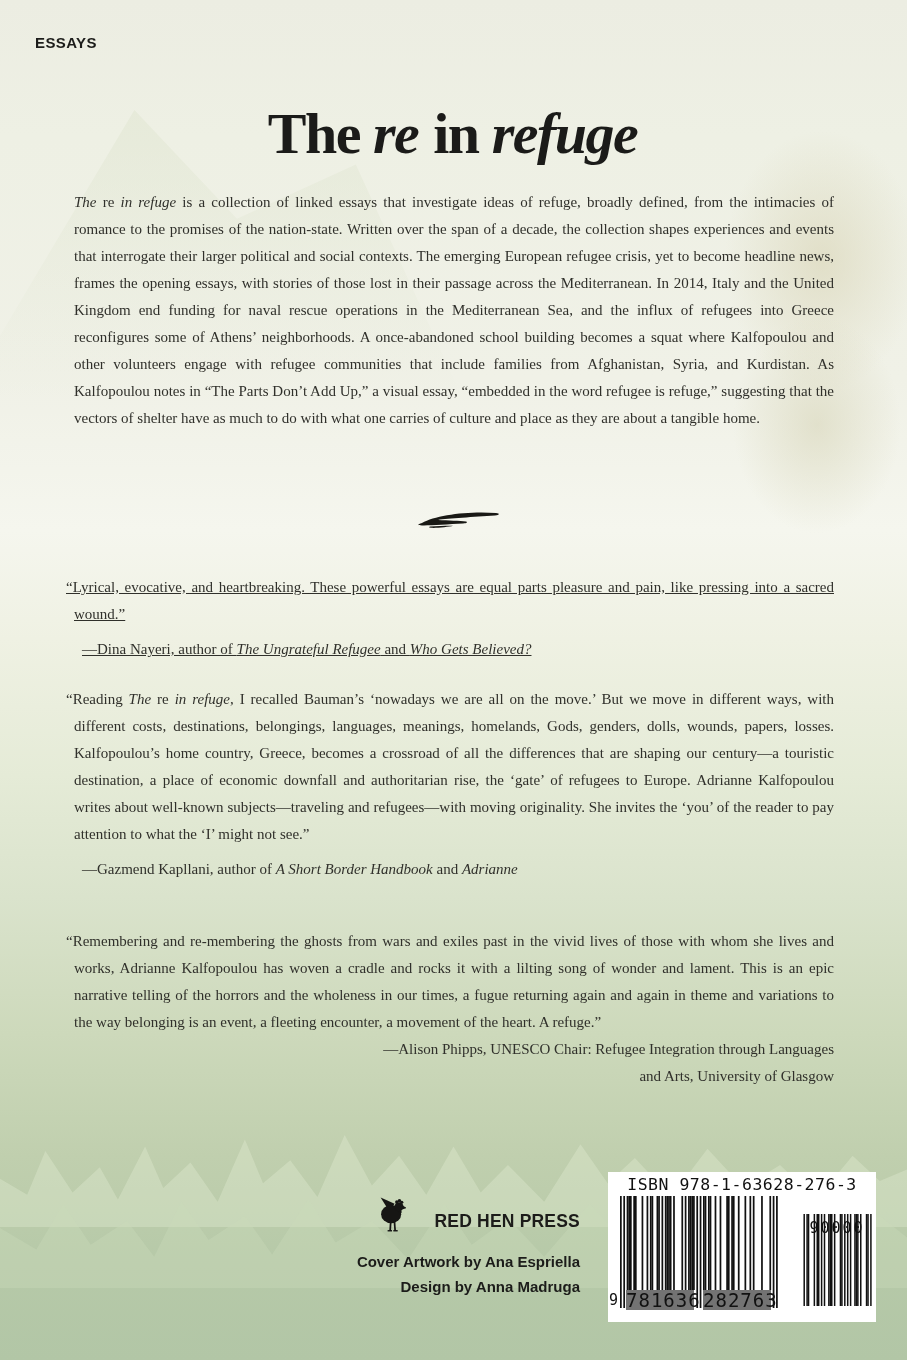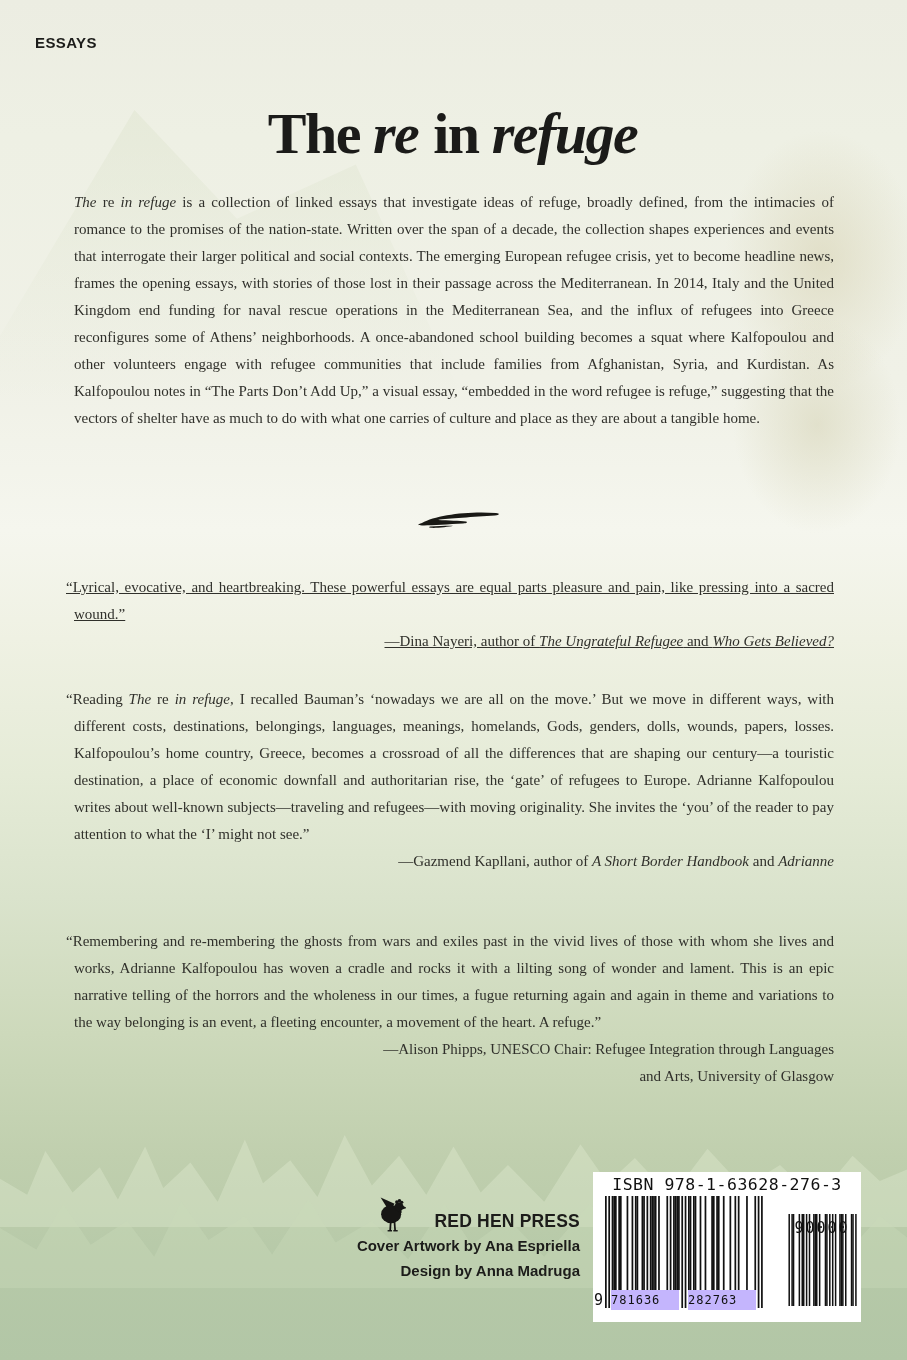--- a/index.html
+++ b/index.html
@@ -27,47 +27,47 @@
   .essays{position:absolute;left:35px;top:34px;
     font-family:"Liberation Sans","DejaVu Sans",sans-serif;font-weight:bold;
     font-size:15px;letter-spacing:.4px;color:#1d1d1b;}
   .title{position:absolute;left:0;right:0;top:64px;text-align:center;
     font-size:58px;font-weight:bold;letter-spacing:-1.5px;color:#1b1b19;line-height:1.1;margin-top:38px;}
   .title i{padding-right:2px;}
   .bodytext{position:absolute;left:74px;width:760px;font-size:15px;line-height:27px;
     text-align:justify;color:#30302b;}
   .desc{top:174px;}
   .quote{margin:0;text-indent:-8px;}
-  .attr{margin:0;text-align:right;text-indent:0;}
+  .attr{margin:8px;text-indent:0;}
   .blurb1{top:574px;text-decoration:underline;}
   .blurb2{top:686px;}
   .blurb3{top:928px;}
   .attr-block{margin:0 0 14px auto;max-width:470px;text-align:right;}
 
   .divider{position:absolute;left:408px;top:506px;width:96px;height:30px;}
 
   
   .pub{position:absolute;right:327px;top:1192px;text-align:right;
     font-family:"Liberation Sans","DejaVu Sans",sans-serif;font-weight:bold;color:#1c1c1a;}
-  .pub-row{display:flex;justify-content:flex-end;align-items:flex-end;gap:28px;margin-bottom:3px;}
+  .pub-row{display:flex;justify-content:flex-end;align-items:flex-end;gap:28px;margin-bottom:19px;}
   .pub-name{font-size:17.5px;letter-spacing:.2px;line-height:1;}
   .pub-line{font-size:15px;line-height:25px;}
   .hen{width:28px;height:38px;display:block;position:relative;top:4px;}
 
   
-  .bcbox{position:absolute;left:593px;top:1172px;width:268px;height:150px;background:#fff;}
+  .bcbox{position:absolute;left:608px;top:1172px;width:268px;height:150px;background:#fff;}
   .isbn-label{position:absolute;left:0;right:0;top:3px;text-align:center;
     font-family:"DejaVu Sans Mono","Liberation Mono",monospace;font-size:16.5px;
     letter-spacing:.5px;color:#111;white-space:nowrap;}
   .ean-main{position:absolute;left:12px;top:24px;}
   .ean-addon{position:absolute;left:194px;top:42px;}
   .bc-digit-left{position:absolute;left:1px;top:119px;width:11px;
     font-family:"DejaVu Sans Mono","Liberation Mono",monospace;font-size:15px;color:#111;}
-  .bc-group{position:absolute;top:118px;width:68px;background:#c4b5fd;
-    font-family:"DejaVu Sans Mono","Liberation Mono",monospace;font-size:12px;
+  .bc-group{position:absolute;top:118px;width:68px;background:#737373;
+    font-family:"DejaVu Sans Mono","Liberation Mono",monospace;font-size:19px;
     letter-spacing:1px;color:#111;height:20px;line-height:20px;}
   .bc-g1{left:18px;}
   .bc-g2{left:95px;}
   .bc-addon-label{position:absolute;left:194px;top:23px;width:70px;text-align:center;
     font-family:"DejaVu Sans Mono","Liberation Mono",monospace;font-size:15px;
     letter-spacing:2px;color:#111;margin-top:24px;}
 </style>
 </head>
 <body>
 

